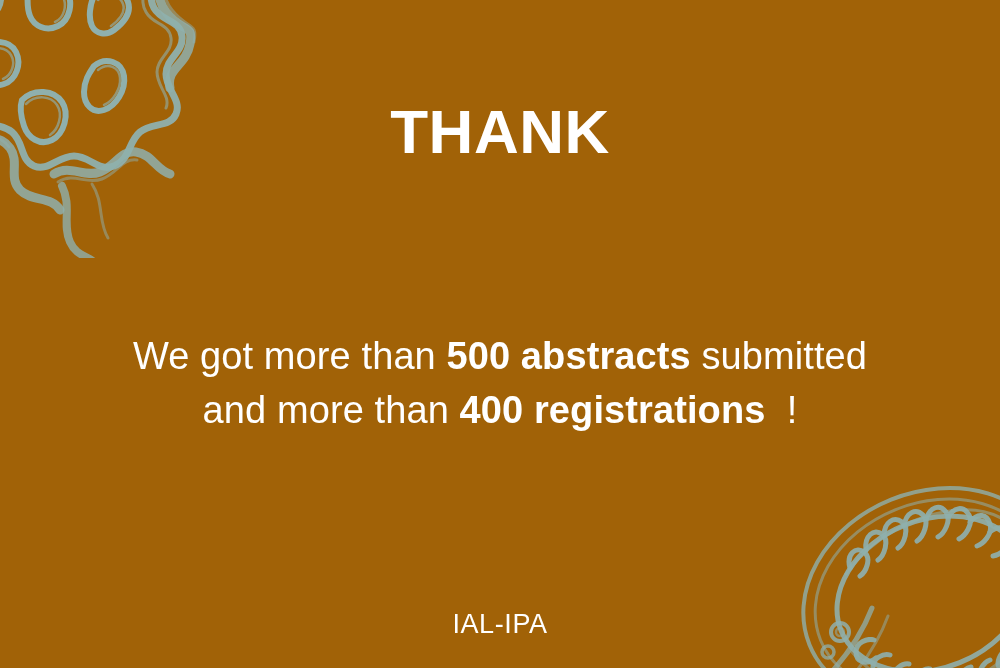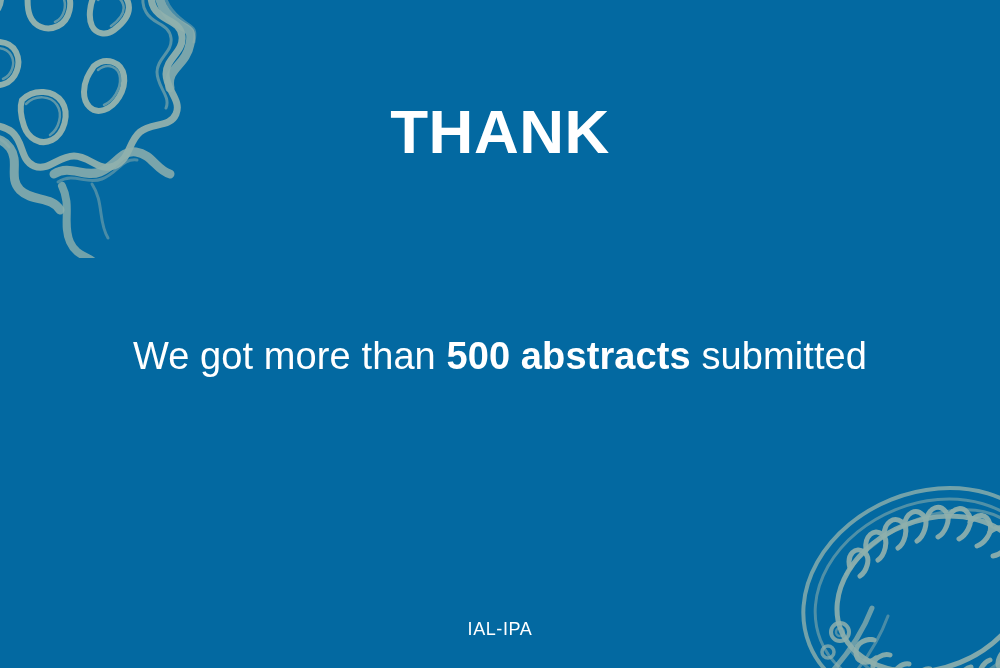--- a/index.html
+++ b/index.html
@@ -6,21 +6,21 @@
   html, body {
     margin: 0;
     padding: 0;
     background: #0d6b6e;
   }
 
   .slide {
     position: relative;
     width: 1000px;
     height: 668px;
-    background: #0369a1;
+    background: #a16207;
     overflow: hidden;
     font-family: "Liberation Sans", sans-serif;
     -webkit-font-smoothing: antialiased;
   }
 
   
   .deco {
     position: absolute;
     pointer-events: none;
   }
@@ -70,21 +70,21 @@
   .body-copy .strong { font-weight: 700; }
 
   
   .footer {
     position: absolute;
     left: 0;
     right: 0;
     bottom: 28px;
     text-align: center;
     color: #ffffff;
-    font-size: 18px;
+    font-size: 27px;
     font-weight: 300;
     letter-spacing: 0.6px;
   }
 </style>
 </head>
 <body>
 
 <div class="slide">
 
   <div class="deco deco-tl">
@@ -176,17 +176,18 @@
       <path d="M236 28 C254 40 262 58 258 76" stroke-width="4" opacity="0.6"></path>
     </svg>
   </div>
 
   <div class="headline">
     <span class="hl-line">THANK</span>
   </div>
 
   <div class="body-copy">
     <span class="copy-line"><span>We got more than </span><span class="strong">500 abstracts</span><span> submitted</span></span>
+    <span class="copy-line"><span>and more than </span><span class="strong">400 registrations</span><span>  !</span></span>
   </div>
 
   <div class="footer">IAL-IPA</div>
 
 </div>
 
 </body></html>

